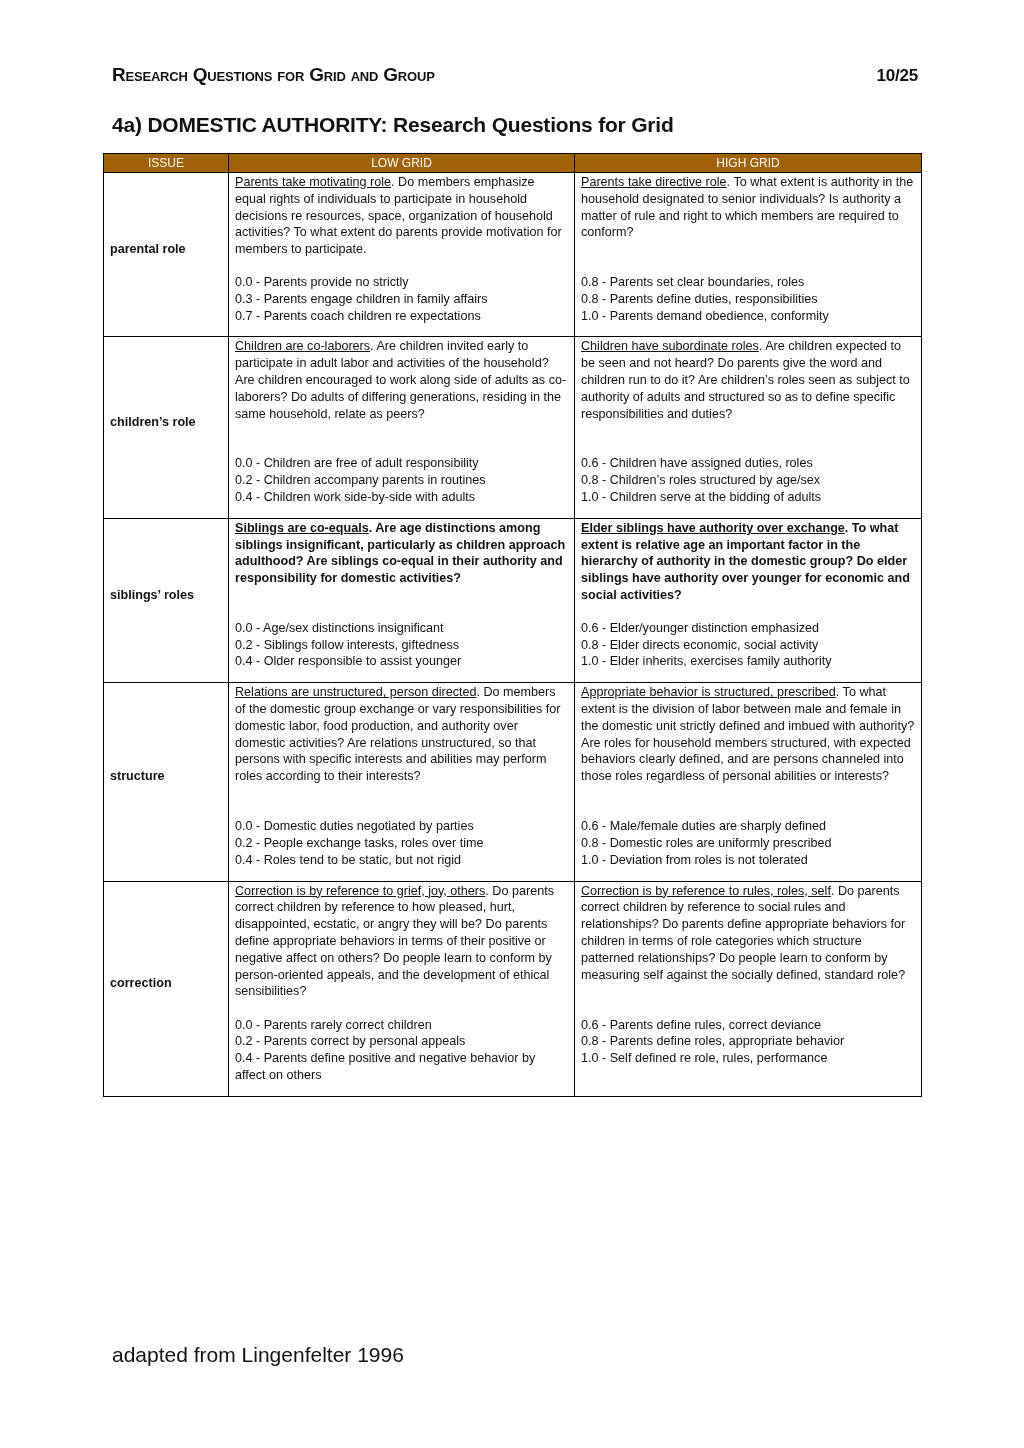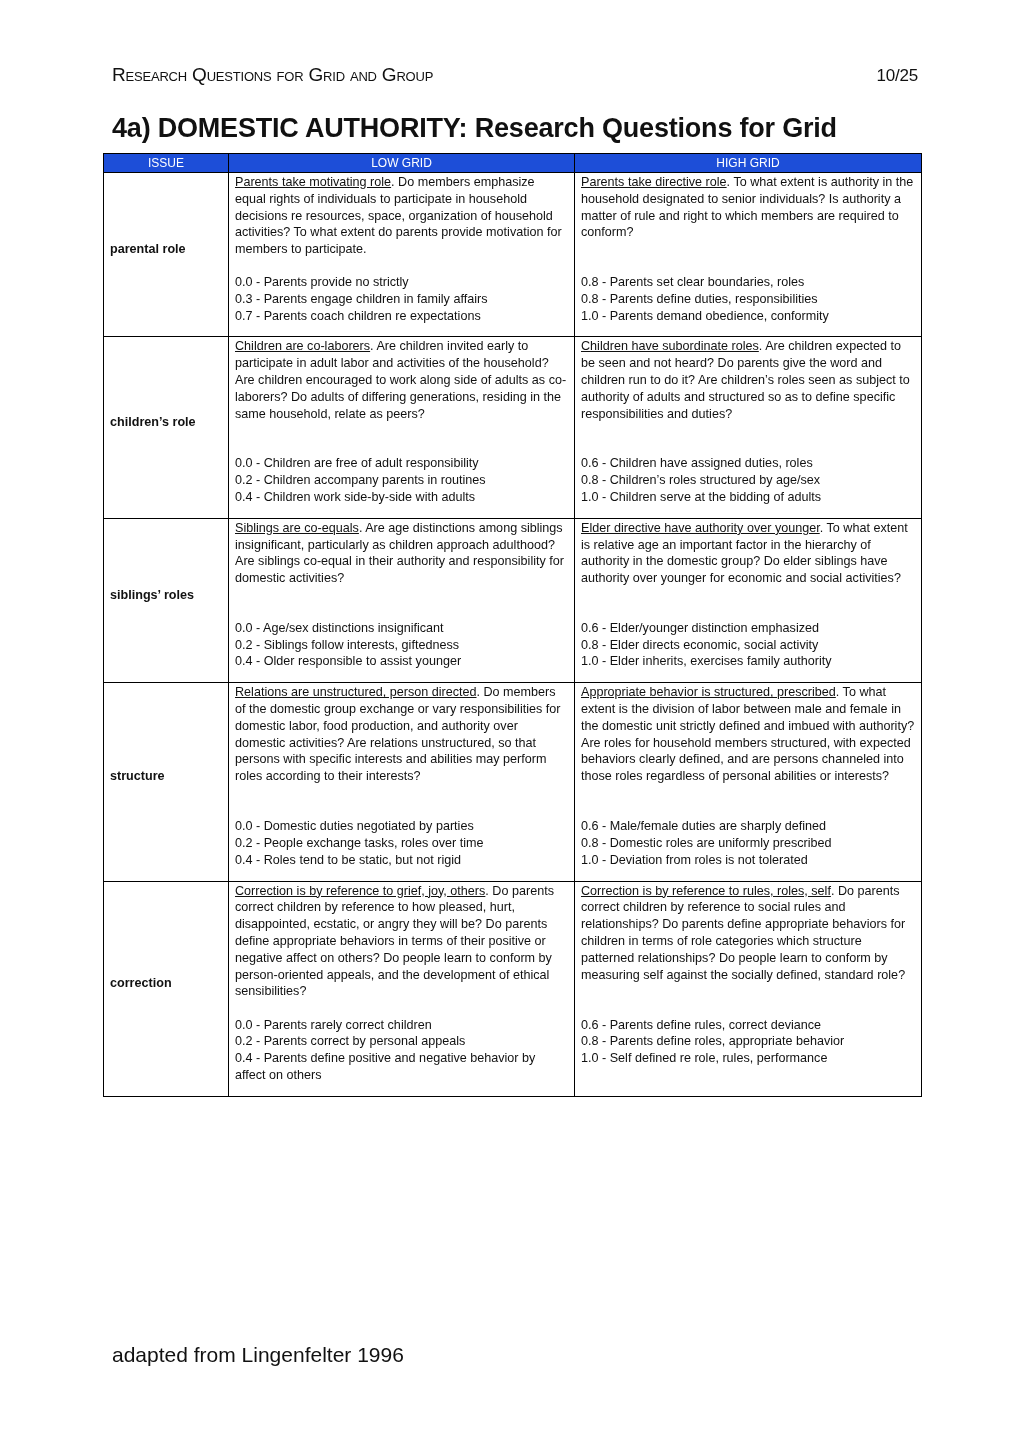--- a/index.html
+++ b/index.html
@@ -3,57 +3,57 @@
 <meta charset="utf-8">
 <style>
   html, body { margin: 0; padding: 0; background: #ffffff; }
   body {
     width: 1024px; height: 1448px; position: relative; overflow: hidden;
     font-family: "Liberation Sans", sans-serif; color: #111;
   }
   .running-head {
     position: absolute; left: 112px; top: 64px; width: 806px;
     display: flex; justify-content: space-between; align-items: baseline;
-    font-weight: normal; font-size: 17px; letter-spacing: -0.2px; text-align: right;
+    font-weight: bold; font-size: 17px; letter-spacing: -0.2px; text-align: right;
   }
   .running-head .title { font-variant: small-caps; font-size: 19px; }
   .section-title {
     position: absolute; left: 112px; top: 113px;
-    font-size: 27px; font-weight: bold; letter-spacing: -0.2px;
+    font-size: 21px; font-weight: bold; letter-spacing: -0.2px;
   }
   table.grid {
     position: absolute; left: 103px; top: 153px; width: 818px;
     border-collapse: collapse; table-layout: fixed;
     font-size: 12.6px; line-height: 16.8px;
   }
   table.grid col.c-issue { width: 125px; }
   table.grid col.c-low { width: 346px; }
   table.grid col.c-high { width: 347px; }
   table.grid th {
-    background: #1d4ed8; color: #fff; font-weight: normal;
+    background: #a16207; color: #fff; font-weight: normal;
     font-size: 12px; height: 18px; padding: 0; line-height: 18px;
     text-align: center; border: 1px solid #000;
   }
   table.grid td {
     border: 1.5px solid #000; vertical-align: top;
     padding: 1px 6px 12px 6px;
   }
   td.issue { vertical-align: middle !important; font-weight: bold; padding-left: 7px; }
   .q-lead { text-decoration: underline; }
   .question { min-height: 84px; }
   .scale { margin-top: 16px; }
   .scale div { white-space: nowrap; }
   .scale div.wrap { white-space: normal; }
   .footer {
     position: absolute; left: 112px; top: 1343px;
     font-size: 21px;
   }
   tr.r-parental td.content .question { min-height: 84px; }
   tr.r-children td.content .question { min-height: 101px; }
-  tr.r-siblings td.content .question { min-height: 84px; }
+  tr.r-siblings td.content .question { min-height: 84px; font-weight: bold; }
   tr.r-structure td.content .question { min-height: 118px; }
   tr.r-correction td.content .question { min-height: 118px; }
 </style>
 </head>
 <body>
 
 <div class="running-head">
   <span class="title">Research Questions for Grid and Group</span>
   <span>10/25</span>
 </div>
@@ -119,21 +119,21 @@
       <td class="issue">siblings’ roles</td>
       <td class="content">
         <div class="question"><span class="q-lead">Siblings are co-equals</span><span>. Are age distinctions among siblings insignificant, particularly as children approach adulthood? Are siblings co-equal in their authority and responsibility for domestic activities?</span></div>
         <div class="scale">
           <div>0.0 - Age/sex distinctions insignificant</div>
           <div>0.2 - Siblings follow interests, giftedness</div>
           <div>0.4 - Older responsible to assist younger</div>
         </div>
       </td>
       <td class="content">
-        <div class="question"><span class="q-lead">Elder directive have authority over younger</span><span>. To what extent is relative age an important factor in the hierarchy of authority in the domestic group? Do elder siblings have authority over younger for economic and social activities?</span></div>
+        <div class="question"><span class="q-lead">Elder siblings have authority over exchange</span><span>. To what extent is relative age an important factor in the hierarchy of authority in the domestic group? Do elder siblings have authority over younger for economic and social activities?</span></div>
         <div class="scale">
           <div>0.6 - Elder/younger distinction emphasized</div>
           <div>0.8 - Elder directs economic, social activity</div>
           <div>1.0 - Elder inherits, exercises family authority</div>
         </div>
       </td>
     </tr>
 
     <tr class="r-structure">
       <td class="issue">structure</td>

